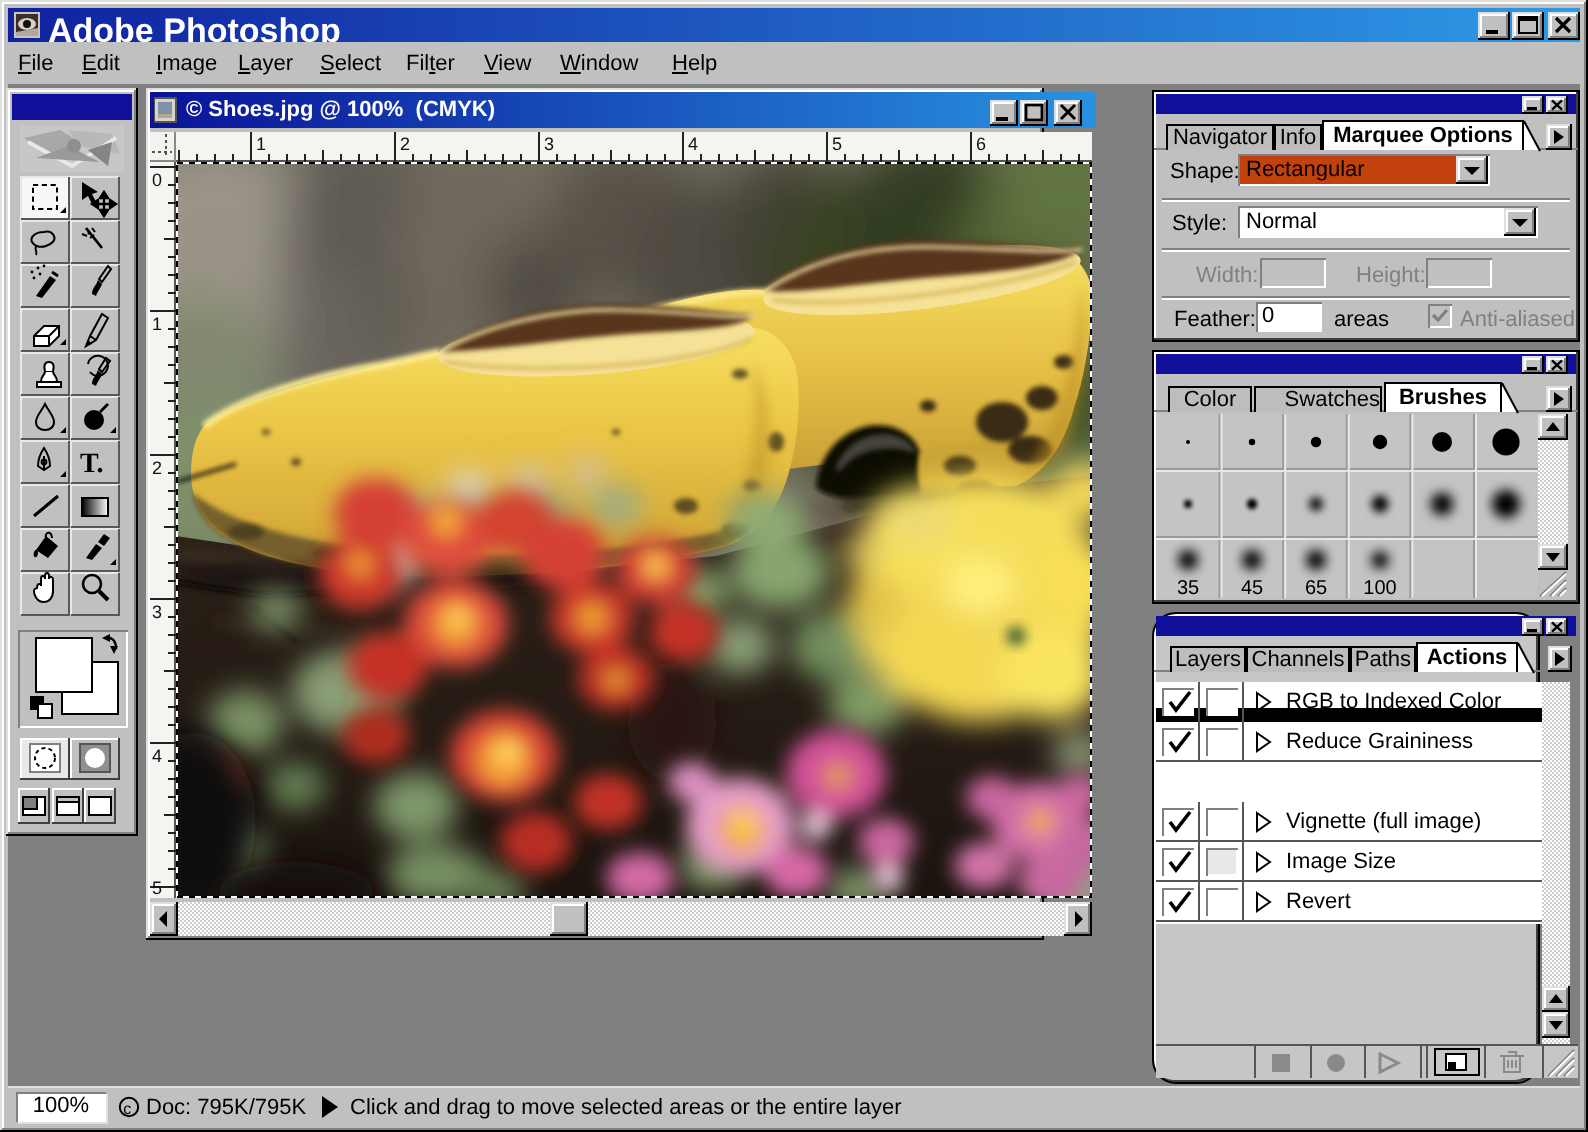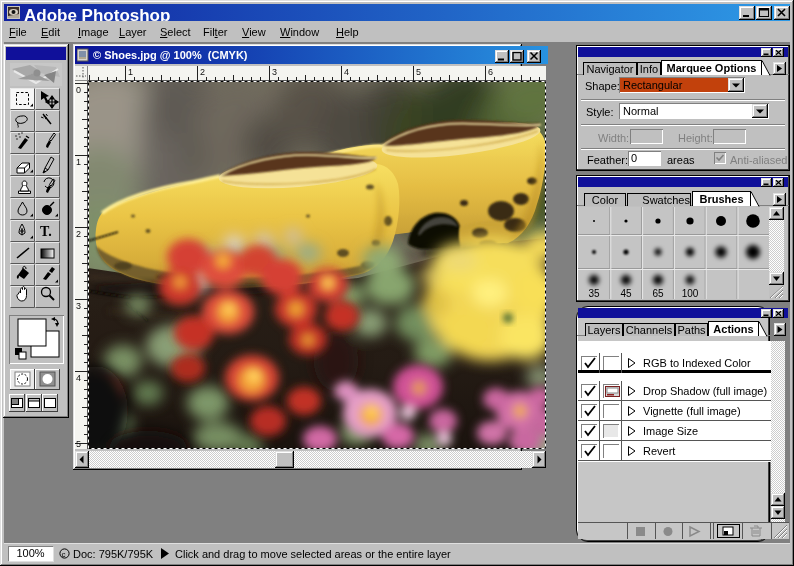--- a/index.html
+++ b/index.html
@@ -813,59 +813,55 @@
   <div class="abs" style="left:182px;top:14px;"><svg width="10" height="16">
         <path d="M0 0.5 L8 15.5" stroke="#000"></path>
       </svg></div>
   <div class="abs winbtn" style="left:197px;top:16px;width:12px;height:13px;">
       <svg width="12" height="13">
         <path d="M3.5 3 L8.5 6.5 L3.5 10 Z" fill="#000"></path>
       </svg>
     </div>
 
   <div id="actrows" class="abs" style="left:1px;top:34px;width:193px;height:121px;background:#fff;">
-      <div class="abs" style="left:0;top:12px;width:193px;height:20px;border-bottom:3px solid #000000;">
+      <div class="abs" style="left:0;top:0px;width:193px;height:20px;border-bottom:7px solid #000000;">
       <div class="abs" style="left:0;top:0;width:22px;height:20px;border-right:1px solid #555;">
           <svg class="abs" style="left:4px;top:3px;" width="14" height="13">
             <path d="M2 7 L5 11 L12 1.5" stroke="#000" stroke-width="2" fill="none"></path>
           </svg>
         </div>
       <div class="abs" style="left:22px;top:0;width:22px;height:20px;border-right:1px solid #555;"></div>
       <div class="abs sunken1" style="left:3px;top:3px;width:16px;height:14px;background:#fff;"></div>
       <svg class="abs" style="left:5px;top:4px;" width="14" height="13">
           <path d="M2 6 L5 10 L12 1" stroke="#000" stroke-width="1.8" fill="none"></path>
         </svg>
       <div class="abs sunken1" style="left:25px;top:3px;width:16px;height:14px;background:#fff;"></div>
 
       <svg class="abs" style="left:49px;top:4px;" width="10" height="12">
           <path d="M1.5 1.5 L8 6 L1.5 10.5 Z" fill="none" stroke="#000"></path>
         </svg>
       <span class="abs" style="left:65px;top:4px;">RGB to Indexed Color</span>
     </div>
-      <div class="abs" style="left:0;top:40px;width:193px;height:20px;border-bottom:1px solid #555;">
+      <div class="abs" style="left:0;top:20px;width:193px;height:20px;border-bottom:1px solid #555;">
       <div class="abs" style="left:0;top:0;width:22px;height:20px;border-right:1px solid #555;">
           <svg class="abs" style="left:4px;top:3px;" width="14" height="13">
             <path d="M2 7 L5 11 L12 1.5" stroke="#000" stroke-width="2" fill="none"></path>
           </svg>
         </div>
       <div class="abs" style="left:22px;top:0;width:22px;height:20px;border-right:1px solid #555;"></div>
       <div class="abs sunken1" style="left:3px;top:3px;width:16px;height:14px;background:#fff;"></div>
       <svg class="abs" style="left:5px;top:4px;" width="14" height="13">
           <path d="M2 6 L5 10 L12 1" stroke="#000" stroke-width="1.8" fill="none"></path>
         </svg>
       <div class="abs sunken1" style="left:25px;top:3px;width:16px;height:14px;background:#fff;"></div>
-      <svg class="abs" style="left:27px;top:5px;" width="15" height="11">
-          <rect x="0.5" y="0.5" width="14" height="10" fill="#d8d8d8" stroke="#7a2020"></rect>
-          <rect x="2" y="2" width="11" height="5" fill="#fff" stroke="#888"></rect>
-          <rect x="2" y="8" width="7" height="1.5" fill="#902020"></rect>
-        </svg>
+
       <svg class="abs" style="left:49px;top:4px;" width="10" height="12">
           <path d="M1.5 1.5 L8 6 L1.5 10.5 Z" fill="none" stroke="#000"></path>
         </svg>
-      <span class="abs" style="left:65px;top:4px;">Drop Shadow (full image)</span>
+      <span class="abs" style="left:65px;top:4px;">Reduce Graininess</span>
     </div>
       <div class="abs" style="left:0;top:60px;width:193px;height:20px;border-bottom:1px solid #555;">
       <div class="abs" style="left:0;top:0;width:22px;height:20px;border-right:1px solid #555;">
           <svg class="abs" style="left:4px;top:3px;" width="14" height="13">
             <path d="M2 7 L5 11 L12 1.5" stroke="#000" stroke-width="2" fill="none"></path>
           </svg>
         </div>
       <div class="abs" style="left:22px;top:0;width:22px;height:20px;border-right:1px solid #555;"></div>
       <div class="abs sunken1" style="left:3px;top:3px;width:16px;height:14px;background:#fff;"></div>
       <svg class="abs" style="left:5px;top:4px;" width="14" height="13">

